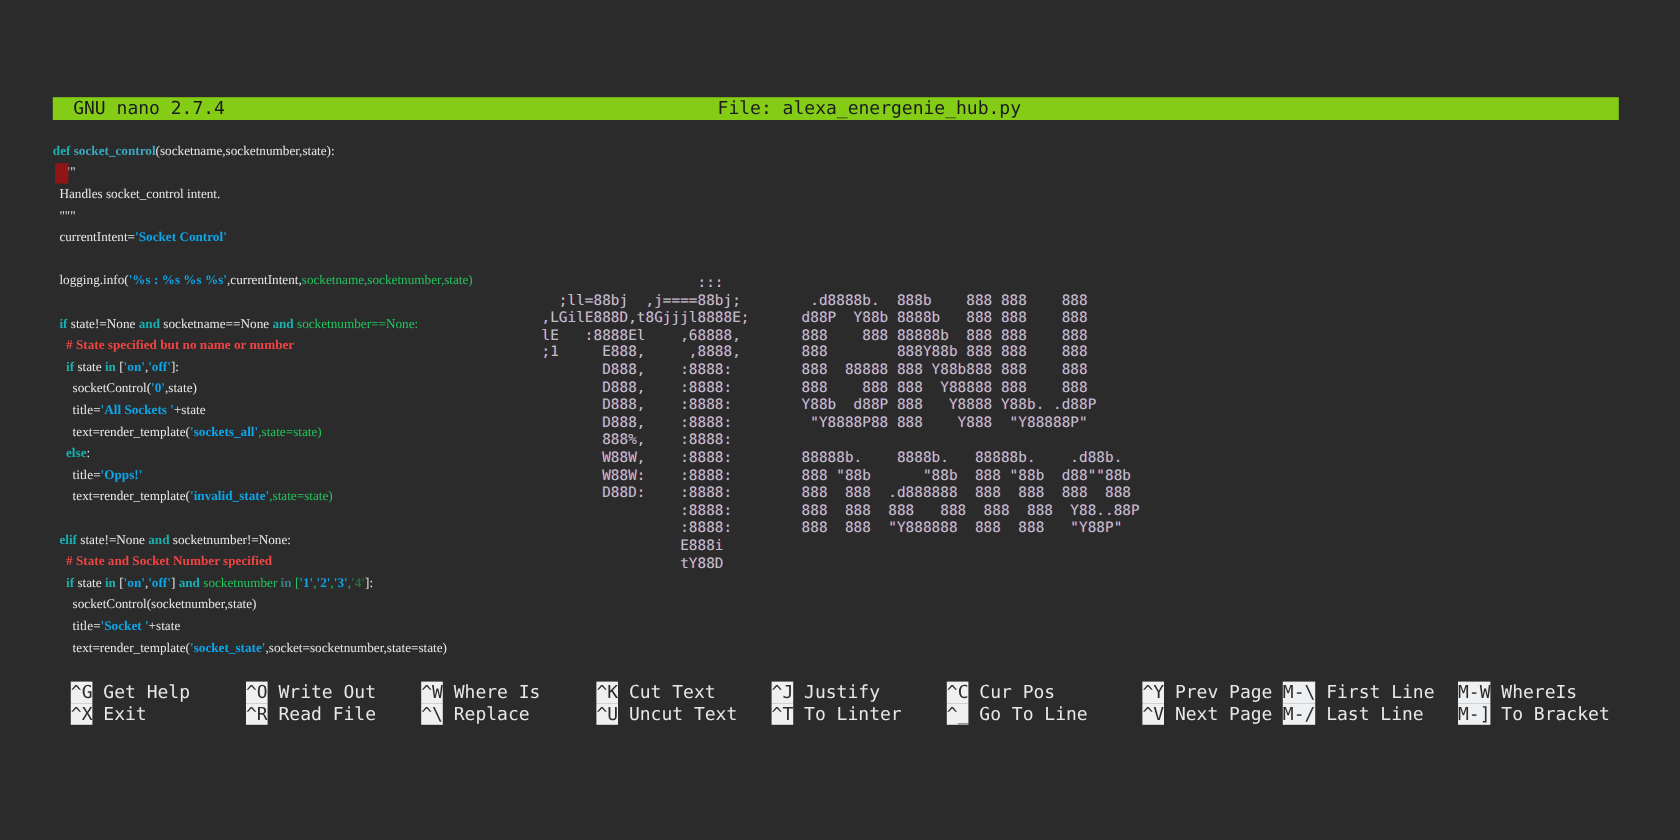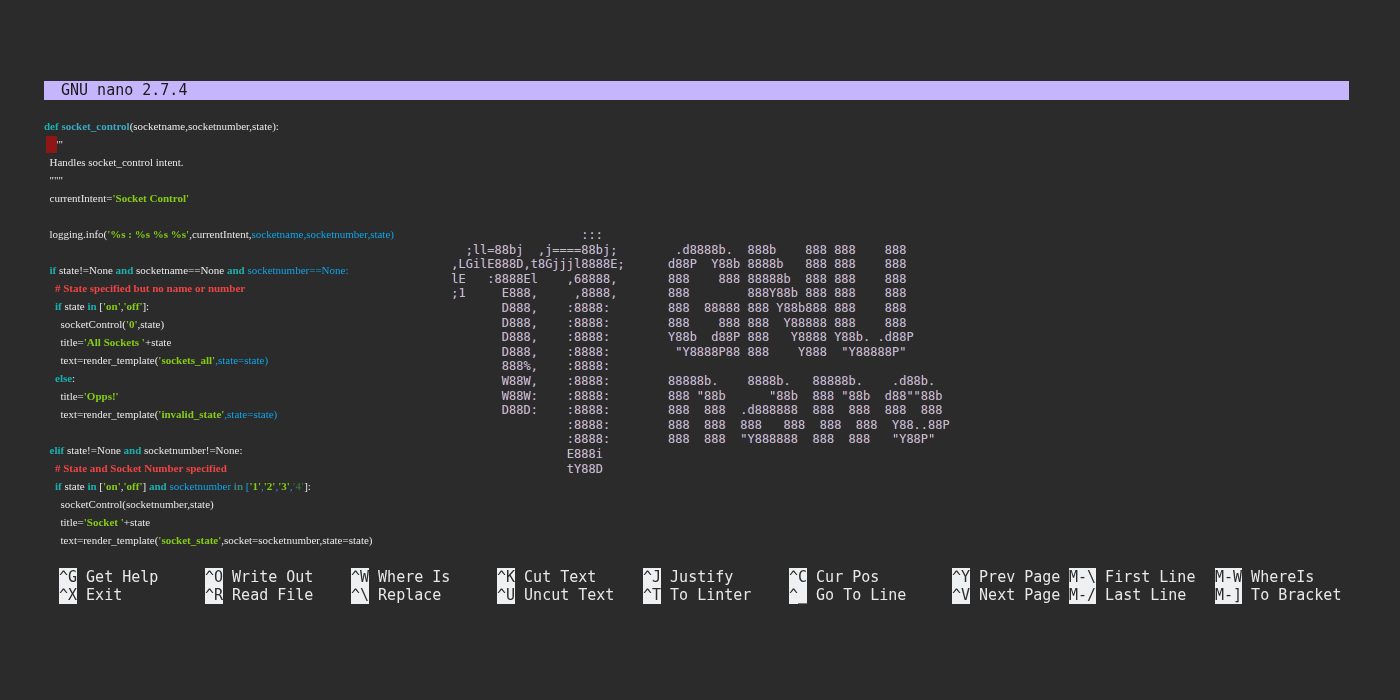--- a/index.html
+++ b/index.html
@@ -17,21 +17,21 @@
     width: 1400px;
     height: 700px;
     background: #2b2b2b;
   }
 
   
   #titlebar {
     position: absolute;
     left: 44px; top: 81px;
     width: 1305px; height: 19px;
-    background: #c4b5fd;
+    background: #84cc16;
     color: #2b2b2b;
     font-size: 15px;
     line-height: 19px;
     white-space: pre;
   }
   #titlebar .tb-version {
     position: absolute; left: 17px; top: 0;
     color: #1b1b1b;
   }
   #titlebar .tb-file {
@@ -48,24 +48,24 @@
     line-height: 18px;
     white-space: pre;
     color: #e8e8e8;
     font-family: Liberation Serif, serif;
   }
   .ln { height: 18px; white-space: pre; }
 
   
   .kw   { color: #1ab0b0; font-weight: bold; }
   .fn   { color: #3aa8c1; font-weight: bold; }
-  .str  { color: #84cc16; font-weight: bold; }
+  .str  { color: #0ea5e9; font-weight: bold; }
   .cmt  { color: #ef4444; font-weight: bold; }
   .pln  { color: #e8e8e8; }
-  .dim  { color: #0ea5e9; text-align: right; }
+  .dim  { color: #22c55e; text-align: right; }
   .dimkw{ color: #3c7f7f; font-weight: bold; }
   .dimstr{ color: #2f6b3d; font-weight: bold; }
 
   
   #cursor {
     position: absolute;
     left: 46px; top: 136px;
     width: 11px; height: 17px;
     background: #8f1616;
   }
@@ -107,20 +107,21 @@
   }
   .sc-lbl { color: #e8e8e8; }
 </style>
 </head>
 <body>
 
 <div id="screen">
 
   <div id="titlebar">
     <span class="tb-version">GNU nano 2.7.4</span>
+    <span class="tb-file">File: alexa_energenie_hub.py</span>
   </div>
 
   <div id="code"><div class="ln"><span class="kw">def </span><span class="fn">socket_control</span><span class="pln">(socketname,socketnumber,state):</span></div><div class="ln"><span class="pln">  """</span></div><div class="ln"><span class="pln">  Handles socket_control intent.</span></div><div class="ln"><span class="pln">  """</span></div><div class="ln"><span class="pln">  currentIntent=</span><span class="str">'Socket Control'</span></div><div class="ln"> </div><div class="ln"><span class="pln">  logging.info(</span><span class="str">'%s : %s %s %s'</span><span class="pln">,currentIntent,</span><span class="dim">socketname,socketnumber,state)</span></div><div class="ln"> </div><div class="ln"><span class="pln">  </span><span class="kw">if </span><span class="pln">state!=None </span><span class="kw">and </span><span class="pln">socketname==None </span><span class="kw">and </span><span class="dim">socketnumber==None:</span></div><div class="ln"><span class="cmt">    # State specified but no name or number</span></div><div class="ln"><span class="pln">    </span><span class="kw">if </span><span class="pln">state </span><span class="kw">in </span><span class="pln">[</span><span class="str">'on'</span><span class="pln">,</span><span class="str">'off'</span><span class="pln">]:</span></div><div class="ln"><span class="pln">      socketControl(</span><span class="str">'0'</span><span class="pln">,state)</span></div><div class="ln"><span class="pln">      title=</span><span class="str">'All Sockets '</span><span class="pln">+state</span></div><div class="ln"><span class="pln">      text=render_template(</span><span class="str">'sockets_all'</span><span class="dim">,state=state)</span></div><div class="ln"><span class="pln">    </span><span class="kw">else</span><span class="pln">:</span></div><div class="ln"><span class="pln">      title=</span><span class="str">'Opps!'</span></div><div class="ln"><span class="pln">      text=render_template(</span><span class="str">'invalid_state'</span><span class="dim">,state=state)</span></div><div class="ln"> </div><div class="ln"><span class="pln">  </span><span class="kw">elif </span><span class="pln">state!=None </span><span class="kw">and </span><span class="pln">socketnumber!=None:</span></div><div class="ln"><span class="cmt">    # State and Socket Number specified</span></div><div class="ln"><span class="pln">    </span><span class="kw">if </span><span class="pln">state </span><span class="kw">in </span><span class="pln">[</span><span class="str">'on'</span><span class="pln">,</span><span class="str">'off'</span><span class="pln">] </span><span class="kw">and </span><span class="dim">socketnumber </span><span class="dimkw">in </span><span class="dim">[</span><span class="str">'1'</span><span class="dim">,</span><span class="str">'2'</span><span class="dim">,</span><span class="str">'3'</span><span class="dim">,</span><span class="dimstr">'4'</span><span class="pln">]:</span></div><div class="ln"><span class="pln">      socketControl(socketnumber,state)</span></div><div class="ln"><span class="pln">      title=</span><span class="str">'Socket '</span><span class="pln">+state</span></div><div class="ln"><span class="pln">      text=render_template(</span><span class="str">'socket_state'</span><span class="pln">,socket=socketnumber,state=state)</span></div></div>
 
   <div id="cursor"></div>
 
   <pre id="banner">                   :::                                                    
    ;ll=88bj  ,j====88bj;        .d8888b.  888b    888 888    888         
  ,LGilE888D,t8Gjjjl8888E;      d88P  Y88b 8888b   888 888    888         
  lE   :8888El    ,68888,       888    888 88888b  888 888    888         

